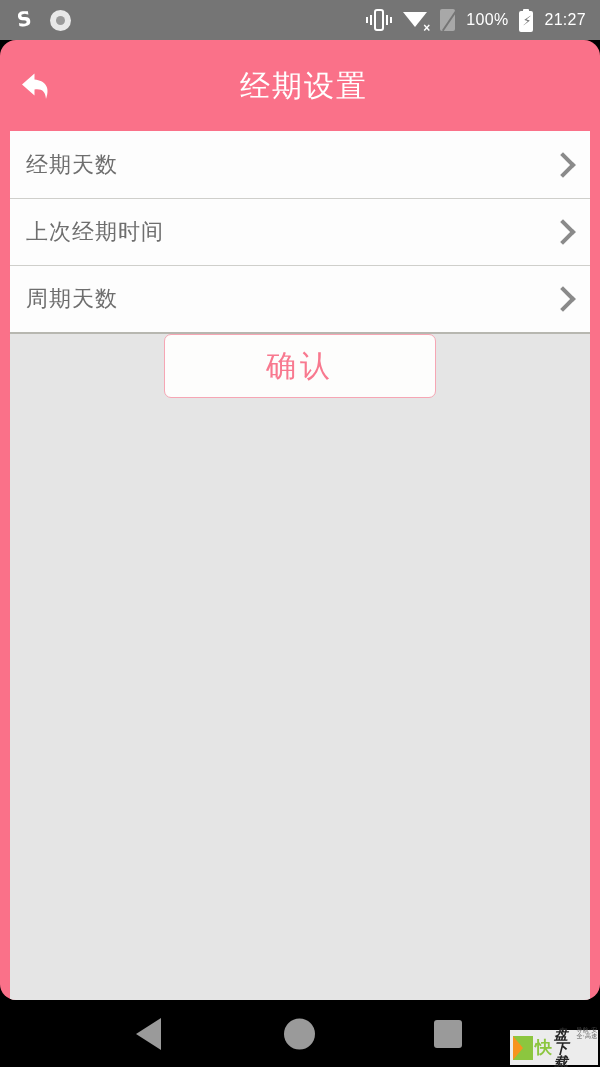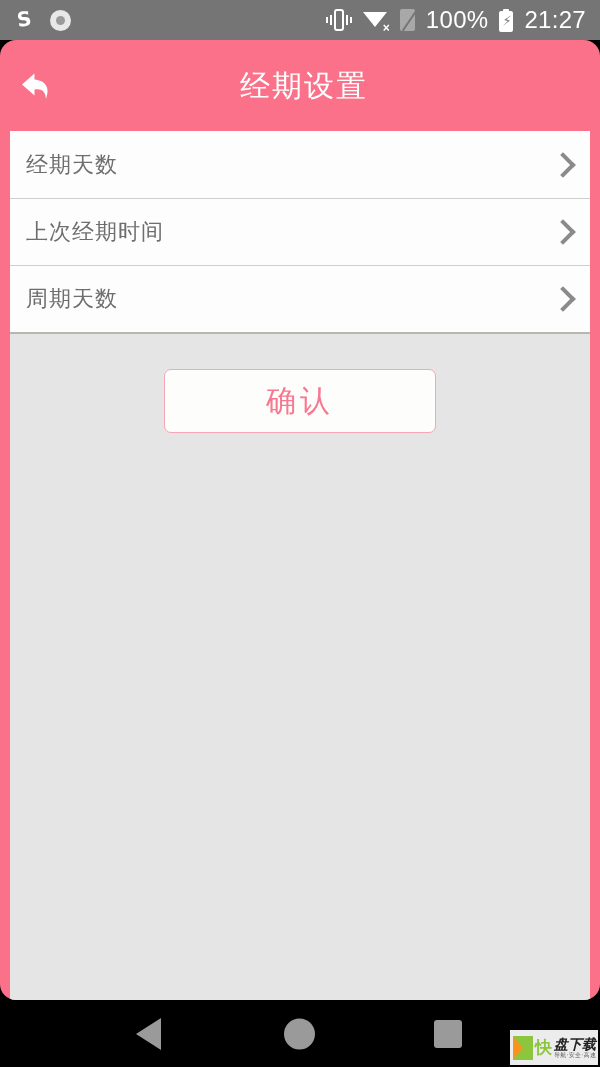--- a/index.html
+++ b/index.html
@@ -36,21 +36,21 @@
     gap: 14px;
   }
   .sb-right {
     margin-left: auto;
     display: flex;
     align-items: center;
     gap: 11px;
   }
   .sb-text {
     color: #ffffff;
-    font-size: 24px;
+    font-size: 16px;
     letter-spacing: 0.3px;
     line-height: 1;
     white-space: nowrap;
     text-align: right;
   }
   .sogou-ico {
     width: 22px; height: 22px;
     position: relative;
     transform: rotate(-8deg);
   }
@@ -250,21 +250,20 @@
     width: 14px;
     height: 14px;
     border-right: 4px solid #8a8a8a;
     border-top: 4px solid #8a8a8a;
     transform: translateY(-50%) rotate(45deg);
     margin-top: 0;
   }
   .btn-wrap {
     display: flex;
     justify-content: center;
-    padding-top: 35px;
   }
   .confirm-btn {
     width: 272px;
     height: 64px;
     border: 1px solid #f6a6b4;
     border-radius: 7px;
     background: #fdfdfc;
     color: #f8798f;
     font-size: 30px;
     letter-spacing: 4px;
@@ -351,21 +350,21 @@
   }
   .wm-kuai {
     color: #8cc63f;
     font-size: 17px;
     font-weight: bold;
     line-height: 1;
     font-family: "DejaVu Sans", sans-serif;
   }
   .wm-right {
     display: flex;
-    flex-direction: column;
+    flex-direction: row;
     justify-content: center;
     gap: 1px;
   }
   .wm-main {
     color: #222222;
     font-size: 14px;
     font-weight: bold;
     font-style: italic;
     line-height: 1;
     font-family: "DejaVu Sans", sans-serif;

